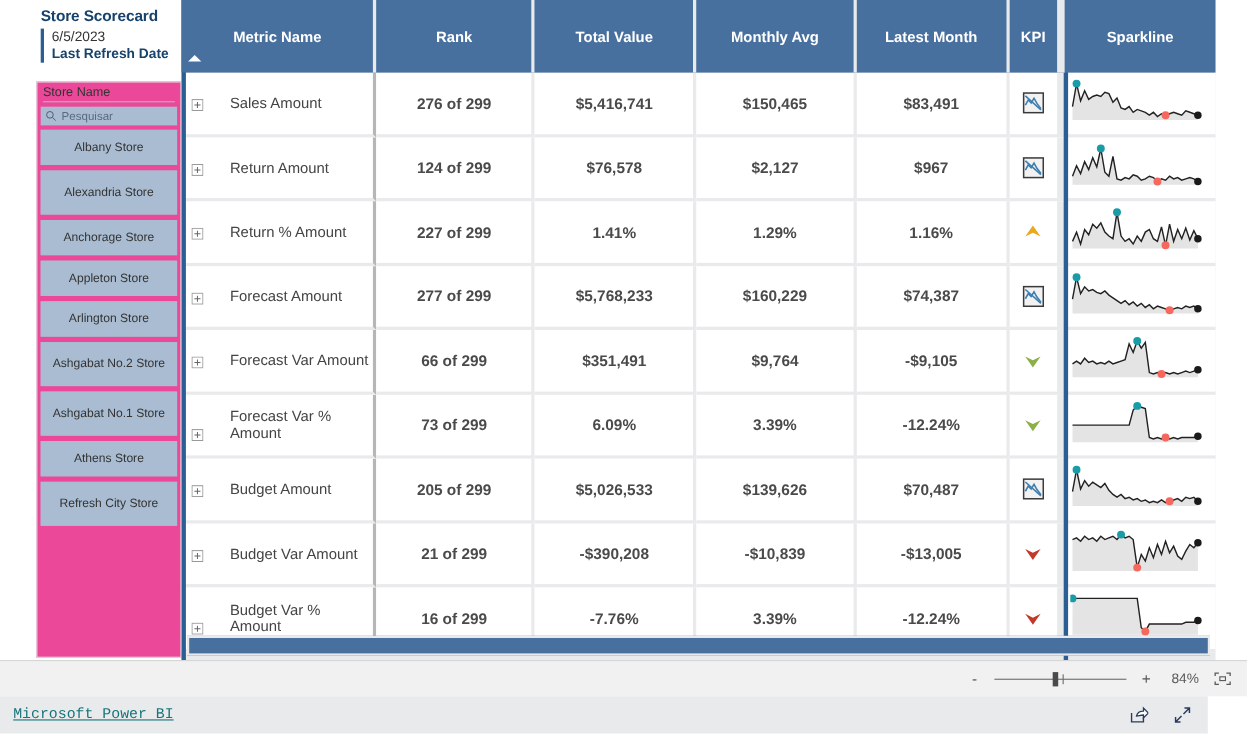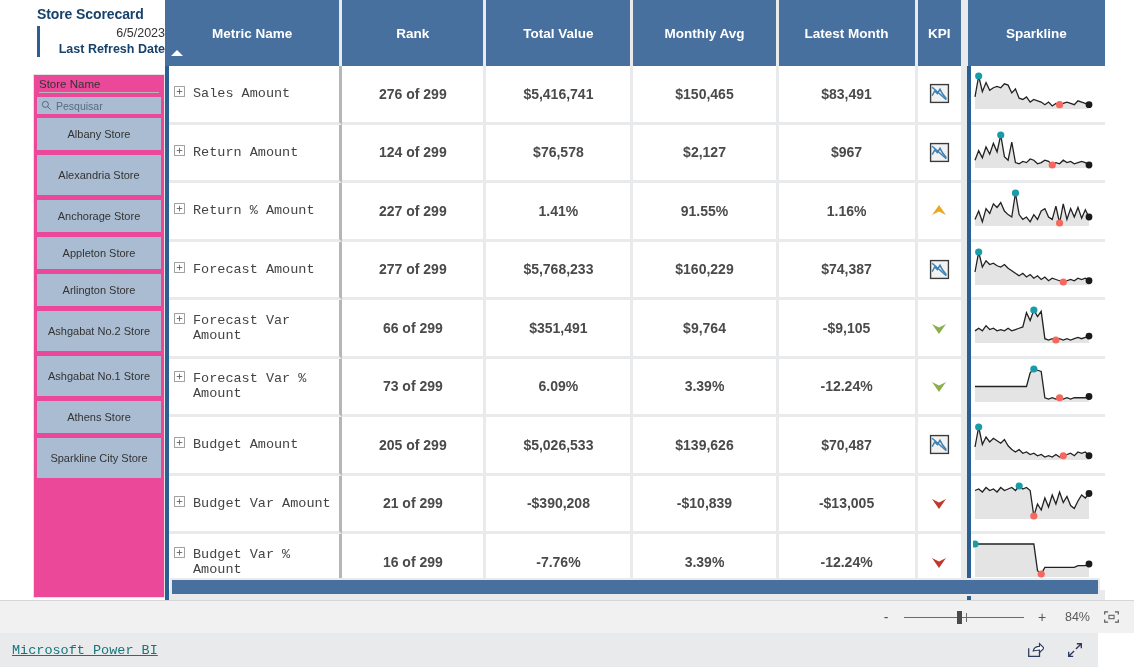--- a/index.html
+++ b/index.html
@@ -16,23 +16,22 @@
     position: absolute; left: 33px; top: 0; width: 132px; height: 600px;
     background: #ffffff;
   }
   .sc-title-box {
     padding: 6px 0 4px 4px;
   }
   .sc-title {
     font-size: 14px; font-weight: bold; color: #17426b; letter-spacing: -0.1px;
   }
   .refresh-box {
-    margin-top: 4px; padding-left: 18px; border-left: 3px solid #2b5f94;
+    margin-top: 4px; padding-left: 7px; border-left: 3px solid #2b5f94;
     line-height: 1.25;
-    text-align: right;
   }
   .refresh-date { font-size: 12.5px; color: #333; }
   .refresh-label { font-size: 12.5px; font-weight: bold; color: #17426b; }
 
   .slicer {
     position:absolute; left:0; top:74px; width:132px; height:524px;
     background:#ec4899; border:1px solid #e3e3e3; overflow:hidden;
   }
   .slicer-header { padding: 3px 5px 0 5px; }
   .slicer-title {
@@ -86,21 +85,21 @@
     text-align:center; vertical-align:middle;
     border-right: 3px solid #e9eaec; border-bottom: 3px solid #e9eaec;
   }
   .tbl td.metric {
     text-align:left; font-weight:normal; font-size:13.5px; color:#444;
     padding-left:9px; border-right: 3px solid #b6b6b6;
   }
   .tbl td.kpi-c { border-right: 7px solid #e9eaec; }
   .tbl td.spark-c { border-right:none; padding:0 4px; }
 
-  .metric-inner { display:flex; align-items:flex-start; gap:8px;font-family:Liberation Mono, monospace; }
+  .metric-inner { display:flex; align-items:flex-end; gap:24px; }
   .expand-ico { width:11px; height:11px; flex:none; }
 
   .v-red   { color:#c0392b; }
   .v-amber { color:#e5a50a; }
   .v-green { color:#8bb04a; }
   .v-grey  { color:#4a4a4a; }
 
   .kpi-ico { display:inline-block; vertical-align:middle; }
 
   
@@ -192,21 +191,21 @@
           <div class="store-btn h2">
             <span>Ashgabat No.2 Store</span>
           </div>
           <div class="store-btn h2">
             <span>Ashgabat No.1 Store</span>
           </div>
           <div class="store-btn">
             <span>Athens Store</span>
           </div>
           <div class="store-btn h2">
-            <span>Sparkline City Store</span>
+            <span>Refresh City Store</span>
           </div>
         </div>
     </div>
 
     <div class="slicer-chevron">❯</div>
   </div>
 
   <div class="table-wrap">
     <div class="left-blue-edge"></div>
     <div class="spark-divider"></div>
@@ -298,21 +297,21 @@
                 <svg class="expand-ico" viewBox="0 0 12 12">
                   <rect x="0.6" y="0.6" width="10.8" height="10.8" fill="#fff" stroke="#999" stroke-width="1"></rect>
                   <line x1="3" y1="6" x2="9" y2="6" stroke="#666" stroke-width="1"></line>
                   <line x1="6" y1="3" x2="6" y2="9" stroke="#666" stroke-width="1"></line>
                 </svg>
                 <span>Return % Amount</span>
               </div>
             </td>
             <td class="v-grey">227 of 299</td>
             <td class="v-red">1.41%</td>
-            <td class="v-red">91.55%</td>
+            <td class="v-red">1.29%</td>
             <td class="v-amber">1.16%</td>
             <td class="kpi-c"><svg class="kpi-ico" viewBox="0 0 20 20" width="20" height="20">
                 <path d="M10 4 L17 14 L10 10.5 L3 14 Z" fill="#eaa81e"></path>
               </svg></td>
             <td class="spark-c"><svg viewBox="0 0 126 46" width="126" height="46">
                 <polygon points="2,40 2,33.4 5.67741935483871,25 9.35483870967742,35.8 13.03225806451613,22.6 16.70967741935484,27.4 20.387096774193548,17.799999999999997 24.06451612903226,21.4 27.741935483870968,16.599999999999998 31.419354838709676,25 35.096774193548384,28.599999999999998 38.774193548387096,31 42.45161290322581,7 46.12903225806452,28.599999999999998 49.806451612903224,33.4 53.483870967741936,31 57.16129032258065,35.8 60.83870967741935,28.599999999999998 64.51612903225806,33.4 68.19354838709677,25 71.87096774193549,22.6 75.54838709677419,31 79.2258064516129,33.4 82.90322580645162,20.2 86.58064516129032,37 90.25806451612904,17.799999999999997 93.93548387096774,33.4 97.61290322580645,22.6 101.29032258064517,31 104.96774193548387,21.4 108.64516129032258,32.2 112.3225806451613,23.8 116,31 116,40" fill="#e4e4e4"></polygon>
                 <polyline points="2,33.4 5.67741935483871,25 9.35483870967742,35.8 13.03225806451613,22.6 16.70967741935484,27.4 20.387096774193548,17.799999999999997 24.06451612903226,21.4 27.741935483870968,16.599999999999998 31.419354838709676,25 35.096774193548384,28.599999999999998 38.774193548387096,31 42.45161290322581,7 46.12903225806452,28.599999999999998 49.806451612903224,33.4 53.483870967741936,31 57.16129032258065,35.8 60.83870967741935,28.599999999999998 64.51612903225806,33.4 68.19354838709677,25 71.87096774193549,22.6 75.54838709677419,31 79.2258064516129,33.4 82.90322580645162,20.2 86.58064516129032,37 90.25806451612904,17.799999999999997 93.93548387096774,33.4 97.61290322580645,22.6 101.29032258064517,31 104.96774193548387,21.4 108.64516129032258,32.2 112.3225806451613,23.8 116,31" fill="none" stroke="#222" stroke-width="1.3"></polyline>
                 <circle cx="42.45161290322581" cy="7" r="3.6" fill="#1a9ba8"></circle>
                 <circle cx="86.58064516129032" cy="37" r="3.6" fill="#f4685e"></circle>
                 <circle cx="116" cy="31" r="3.4" fill="#1a1a1a"></circle>

